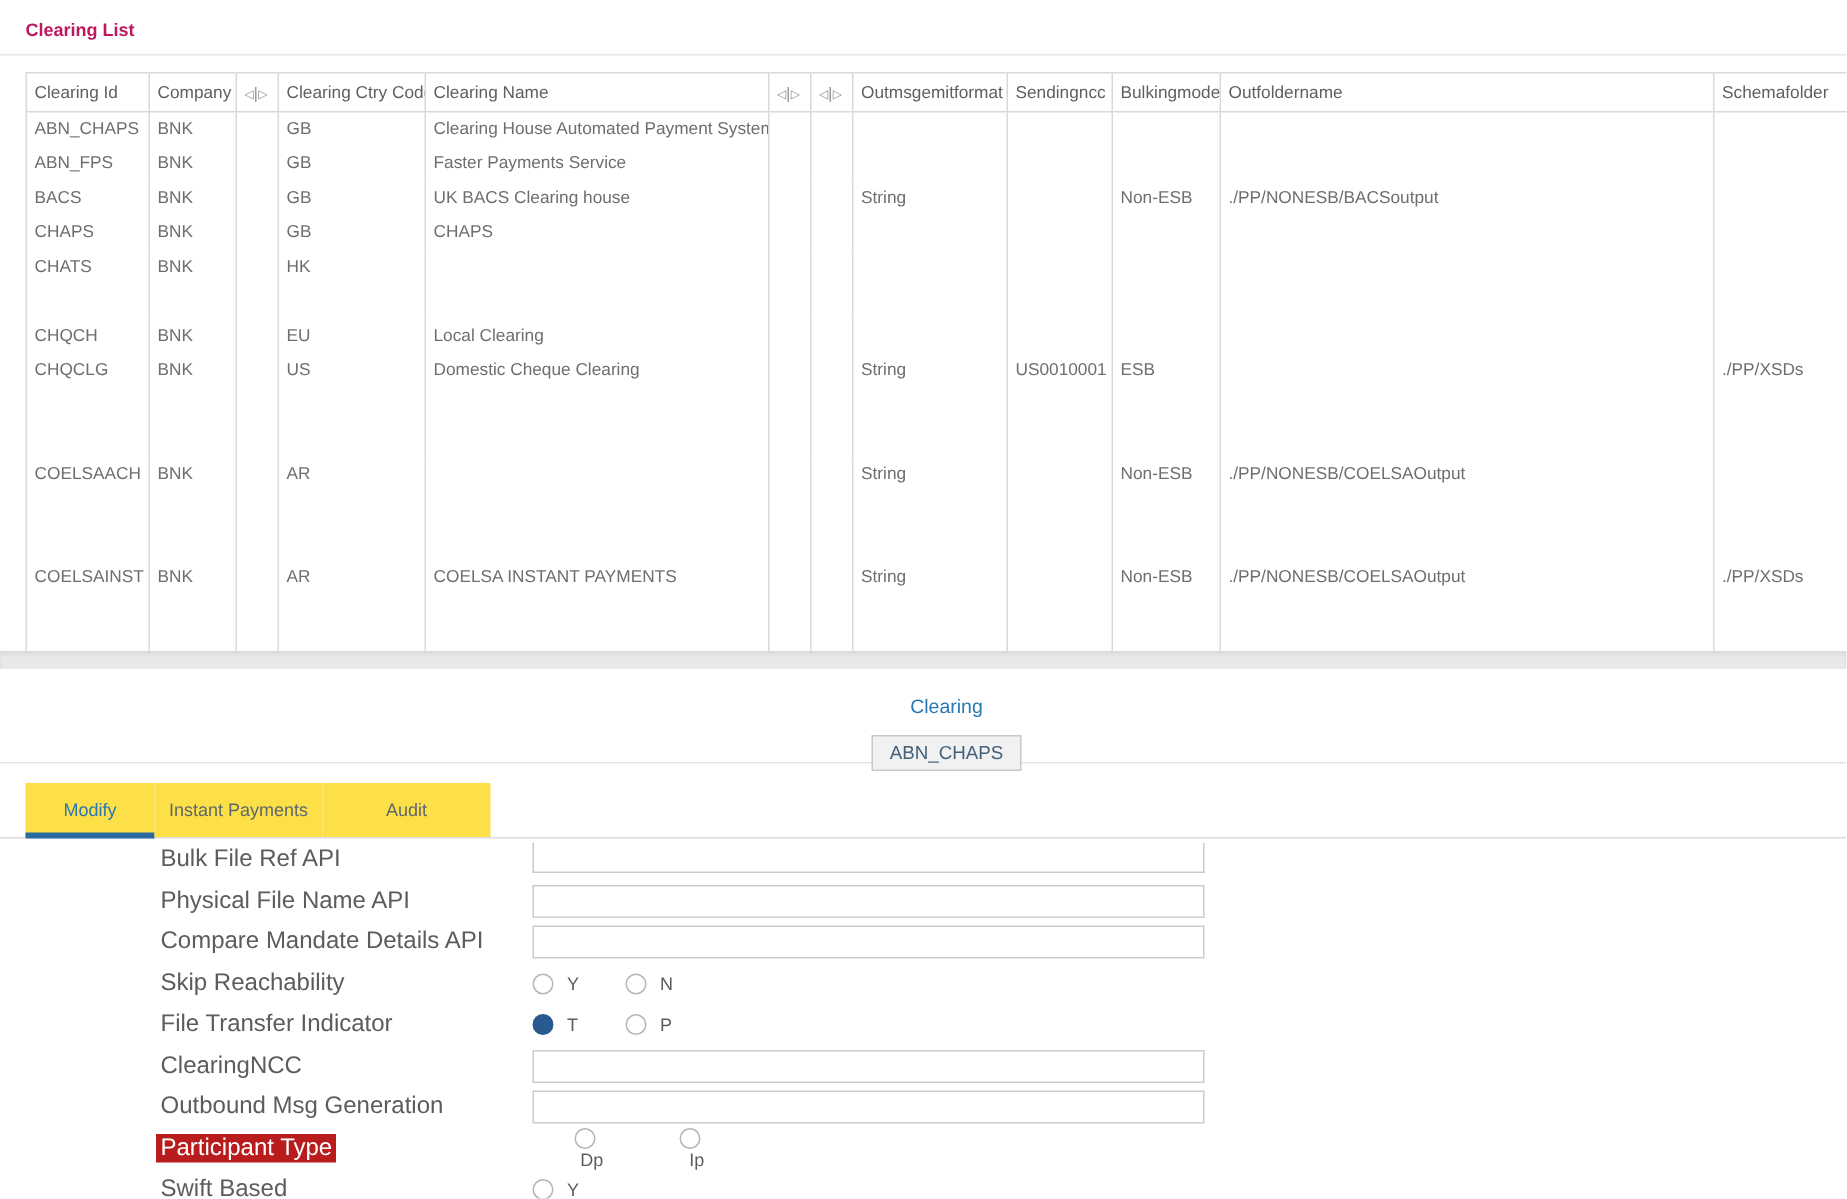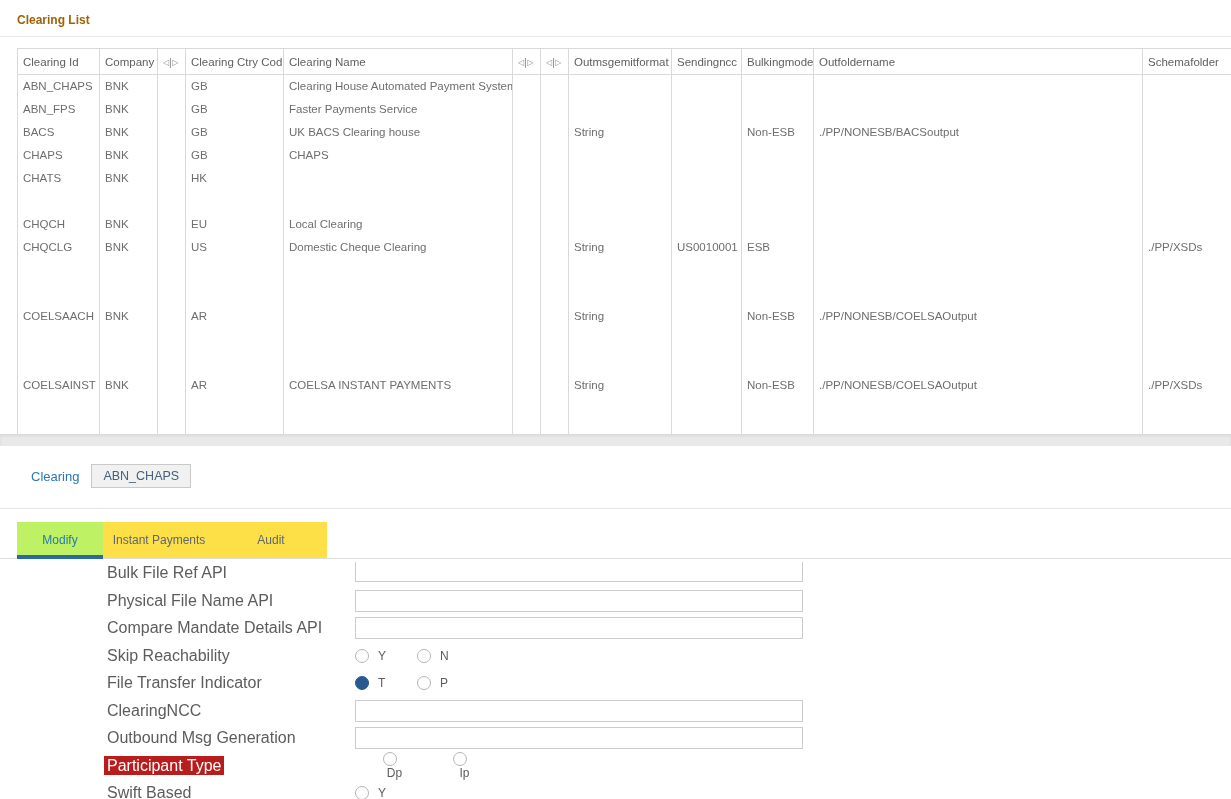--- a/index.html
+++ b/index.html
@@ -6,21 +6,21 @@
   html,body { margin:0; padding:0; }
   body {
     width:1231px; height:799px; overflow:hidden;
     background:#ffffff;
     font-family:"Liberation Sans", sans-serif;
     font-size:12px; color:#6b6b6b;
   }
 
   
   .list-title {
-    color:#a16207; font-weight:bold; font-size:12px;
+    color:#be185d; font-weight:bold; font-size:12px;
     padding:13px 0 9px 17px;
   }
   .title-rule { border-top:1px solid #e8e8e8; }
 
   table.clearing {
     border-collapse:collapse; table-layout:fixed;
     margin:11px 0 0 17px; width:1214px;
     border-top:1px solid #d9d9d9;
     font-size:11.5px;
   }
@@ -42,38 +42,38 @@
   .split-bar { display:inline-block; width:1px; height:10px; background:#9a9a9a; }
 
   .hscroll {
     height:12px; background:#e9e9e9; width:100%;
     box-shadow: inset 0 2px 3px rgba(0,0,0,0.07);
   }
 
   
   .detail-header {
     display:flex; align-items:center; gap:12px;
-    margin:17px 0 0 31px; height:27px;
+    margin:17px 0 0 31px; height:27px;flex-direction:column;
   }
   .detail-label { color:#2878b4; font-size:13px; }
   .detail-value {
     background:#f1f1f1; border:1px solid #c9c9c9; color:#44607a;
     padding:4px 11px; font-size:12.5px;
   }
   .detail-rule { border-top:1px solid #e5e5e5; margin-top:18px; }
 
   .tabbar {
     margin-top:13px; height:37px; display:flex;
     border-bottom:1px solid #dcdcdc; position:relative;
   }
   .tab {
     height:36px; display:flex; align-items:center; justify-content:center;
     font-size:12px; color:#5d6770; cursor:default; position:relative;
   }
-  .tab.t0 { width:86px; margin-left:17px; background:#bef264; color:#2878b4; }
+  .tab.t0 { width:86px; margin-left:17px; background:#fde047; color:#2878b4; }
   .tab.t0::after {
     content:""; position:absolute; left:0; right:0; bottom:-1px;
     height:4px; background:#2b6a9f;
   }
   .tab.inactive { background:#fde047; width:112px; }
 
   
   .form { margin-top:1px; }
   .form-row { display:flex; align-items:center; height:27.5px; }
   .form-label {

